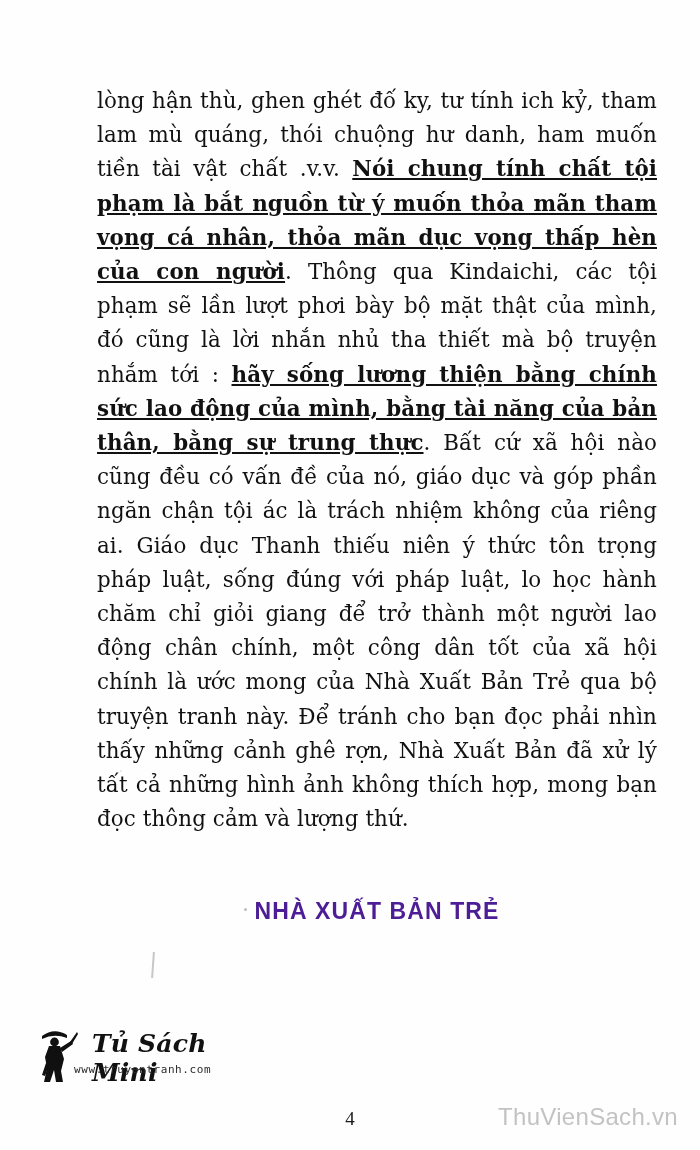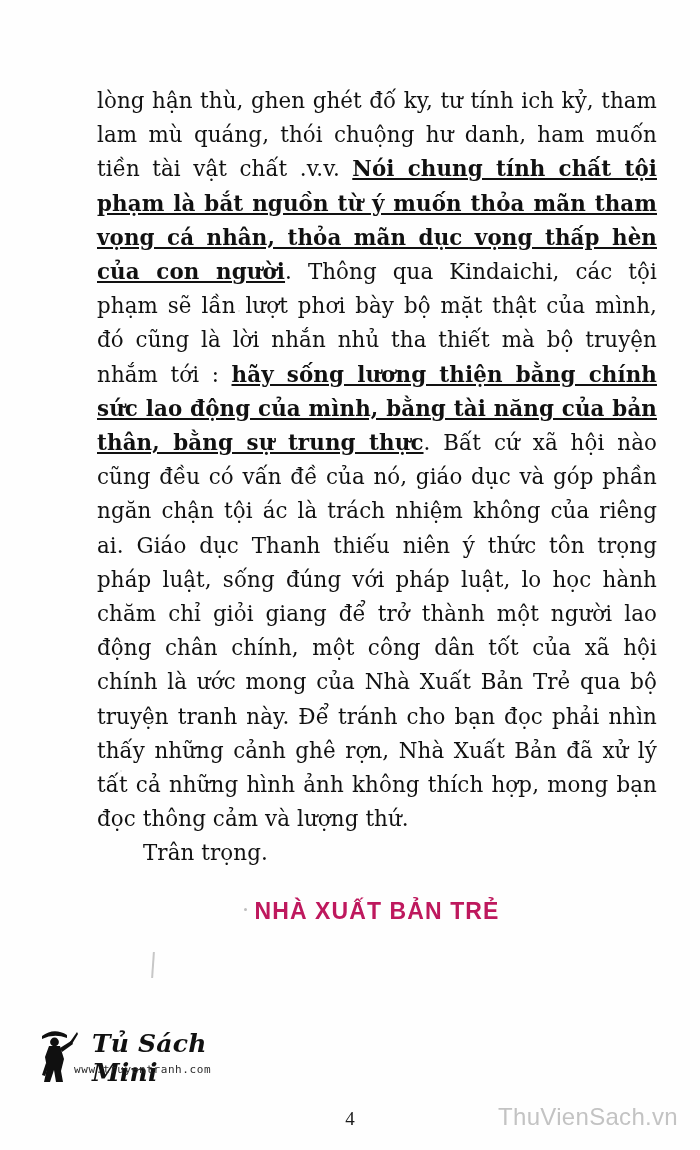--- a/index.html
+++ b/index.html
@@ -56,21 +56,21 @@
   .publisher {
     position: absolute;
     left: 97px;
     top: 898px;
     width: 560px;
     text-align: center;
     font-family: "Liberation Sans", sans-serif;
     font-weight: bold;
     font-size: 23px;
     letter-spacing: 1.1px;
-    color: #be185d;
+    color: #4c1d95;
   }
 
   
   .logo-block {
     position: absolute;
     left: 28px;
     top: 1021px;
     width: 240px;
     height: 82px;
   }
@@ -150,21 +150,20 @@
 
 <div class="page">
 
   <div class="speckle" style="left:238px; top:310px; width:2px; height:2px;"></div>
   <div class="speckle" style="left:470px; top:655px; width:2px; height:2px;"></div>
   <div class="speckle" style="left:120px; top:770px; width:2px; height:2px;"></div>
   <div class="speckle" style="left:610px; top:470px; width:2px; height:2px;"></div>
 
   <div class="body-text">
     <p id="para-1"><span>lòng hận thù, ghen ghét đố ky, tư tính ich kỷ, tham lam mù quáng, thói chuộng hư danh, ham muốn tiền tài vật chất .v.v. </span><span class="b">Nói chung tính chất tội phạm là bắt nguồn từ ý muốn thỏa mãn tham vọng cá nhân, thỏa mãn dục vọng thấp hèn của con người</span><span>. Thông qua Kindaichi, các tội phạm sẽ lần lượt phơi bày bộ mặt thật của mình, đó cũng là lời nhắn nhủ tha thiết mà bộ truyện nhắm tới : </span><span class="b">hãy sống lương thiện bằng chính sức lao động của mình, bằng tài năng của bản thân, bằng sự trung thực</span><span>. Bất cứ xã hội nào cũng đều có vấn đề của nó, giáo dục và góp phần ngăn chận tội ác là trách nhiệm không của riêng ai. Giáo dục Thanh thiếu niên ý thức tôn trọng pháp luật, sống đúng với pháp luật, lo học hành chăm chỉ giỏi giang để trở thành một người lao động chân chính, một công dân tốt của xã hội chính là ước mong của Nhà Xuất Bản Trẻ qua bộ truyện tranh này. Để tránh cho bạn đọc phải nhìn thấy những cảnh ghê rợn, Nhà Xuất Bản đã xử lý tất cả những hình ảnh không thích hợp, mong bạn đọc thông cảm và lượng thứ.</span></p>
-    <p id="para-3" class="indent"><span>Trân trọng.</span></p>
   </div>
 
   <div class="publisher">NHÀ XUẤT BẢN TRẺ</div>
 
   <div class="stray-mark"></div>
   <div class="stray-dot"></div>
 
   <div class="logo-block">
     <div class="logo-figure">
       <svg width="44" height="62" viewBox="0 0 44 62" aria-hidden="true">

